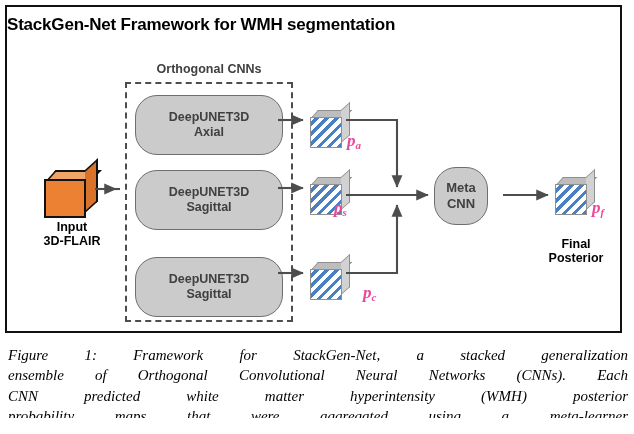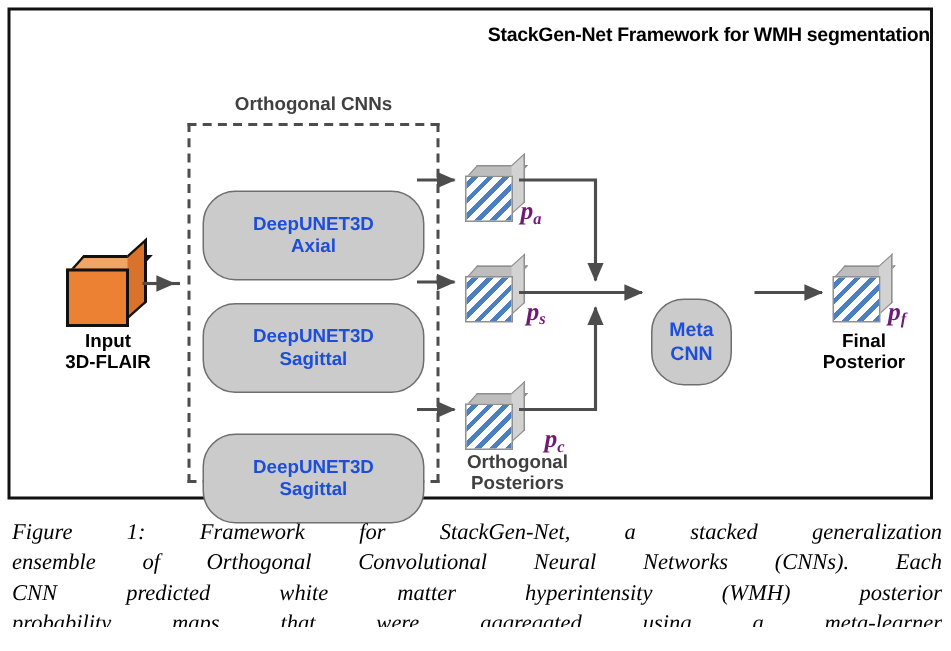--- a/index.html
+++ b/index.html
@@ -9,44 +9,43 @@
     -webkit-font-smoothing:antialiased;
   }
   #figure-root{position:absolute;inset:0;}
 
   
   .figure-frame{
     position:absolute;left:5px;top:5px;width:617px;height:328px;
     border:2px solid #111;background:#fff;box-sizing:border-box;
   }
   .figure-title{
-    position:absolute;left:0;top:8px;width:100%;text-align:right;
-    font-size:13px;font-weight:bold;color:#000;letter-spacing:-0.2px;
+    position:absolute;left:0;top:8px;width:100%;text-align:left;
+    font-size:17px;font-weight:bold;color:#000;letter-spacing:-0.2px;
   }
 
   
   .dashed-group{
     position:absolute;left:118px;top:75px;width:168px;height:240px;
     border:2px dashed #4d4d4d;box-sizing:border-box;background:transparent;
   }
   .group-caption{
     position:absolute;font-size:12.5px;font-weight:bold;color:#404040;
     text-align:center;line-height:1.12;
   }
   .group-caption.orthogonal-cnns{left:118px;top:55px;width:168px;}
   .group-caption.orthogonal-posteriors{left:282px;top:294px;width:112px;}
 
   
   .cnn-block{
     position:absolute;background:#cbcbcb;border:1.6px solid #6e6e6e;
     border-radius:22px;box-sizing:border-box;
     display:flex;align-items:center;justify-content:center;
-    text-align:center;font-size:12.5px;font-weight:bold;color:#1d4ed8;
+    text-align:center;font-size:12.5px;font-weight:bold;color:#404040;
     line-height:1.2;
-    margin-top:32px;
   }
   .cnn-block.axial   {left:128px;top:88px; width:148px;height:60px;}
   .cnn-block.sagittal{left:128px;top:163px;width:148px;height:60px;}
   .cnn-block.coronal {left:128px;top:250px;width:148px;height:60px;}
   .cnn-block.meta    {left:427px;top:160px;width:54px;height:58px;font-size:13px;}
 
   
   .cube{position:absolute;}
   .cube .face-front{position:absolute;box-sizing:border-box;}
   .cube .face-top{position:absolute;}
@@ -92,30 +91,30 @@
     background:#d2d2d2;border:1.4px solid #8f8f8f;border-left:none;
     transform:skewY(-42deg);transform-origin:top left;
   }
   .post-cube.pa{left:303px;top:103px;}
   .post-cube.ps{left:303px;top:170px;}
   .post-cube.pc{left:303px;top:255px;}
   .post-cube.pf{left:548px;top:170px;}
 
   .post-label{
     position:absolute;font-family:"Liberation Serif",serif;
-    font-style:italic;font-weight:bold;font-size:17px;color:#701a75;
+    font-style:italic;font-weight:bold;font-size:17px;color:#ec4899;
   }
   .post-label .sub{font-size:11px;vertical-align:-3px;}
   .post-label.la{left:340px;top:124px;}
-  .post-label.ls{left:344px;top:191px;}
+  .post-label.ls{left:327px;top:191px;}
   .post-label.lc{left:356px;top:276px;}
   .post-label.lf{left:585px;top:191px;}
 
   .final-label{
-    position:absolute;left:528px;top:213px;width:82px;text-align:center;
+    position:absolute;left:528px;top:230px;width:82px;text-align:center;
     font-size:12.5px;font-weight:bold;color:#000;line-height:1.15;
   }
 
   
   .wires{position:absolute;left:0;top:0;width:617px;height:328px;overflow:visible;}
 
   
   .caption{
     position:absolute;left:8px;top:345px;width:620px;
     font-family:Liberation Serif, serif;font-style:italic;
@@ -131,24 +130,20 @@
 <div id="figure-root">
 
   <div class="figure-frame">
 
     <div class="figure-title">StackGen-Net Framework for WMH segmentation</div>
 
     <div class="dashed-group"></div>
 
     <div class="group-caption orthogonal-cnns">Orthogonal CNNs</div>
 
-    <div class="group-caption orthogonal-posteriors">
-      <span>Orthogonal</span><br>
-      <span>Posteriors</span>
-    </div>
 
     <div class="cube input-cube">
       <div class="face-top"></div>
       <div class="face-side"></div>
       <div class="face-front"></div>
     </div>
     <div class="input-label">
       <span>Input</span><br>
       <span>3D-FLAIR</span>
     </div>

